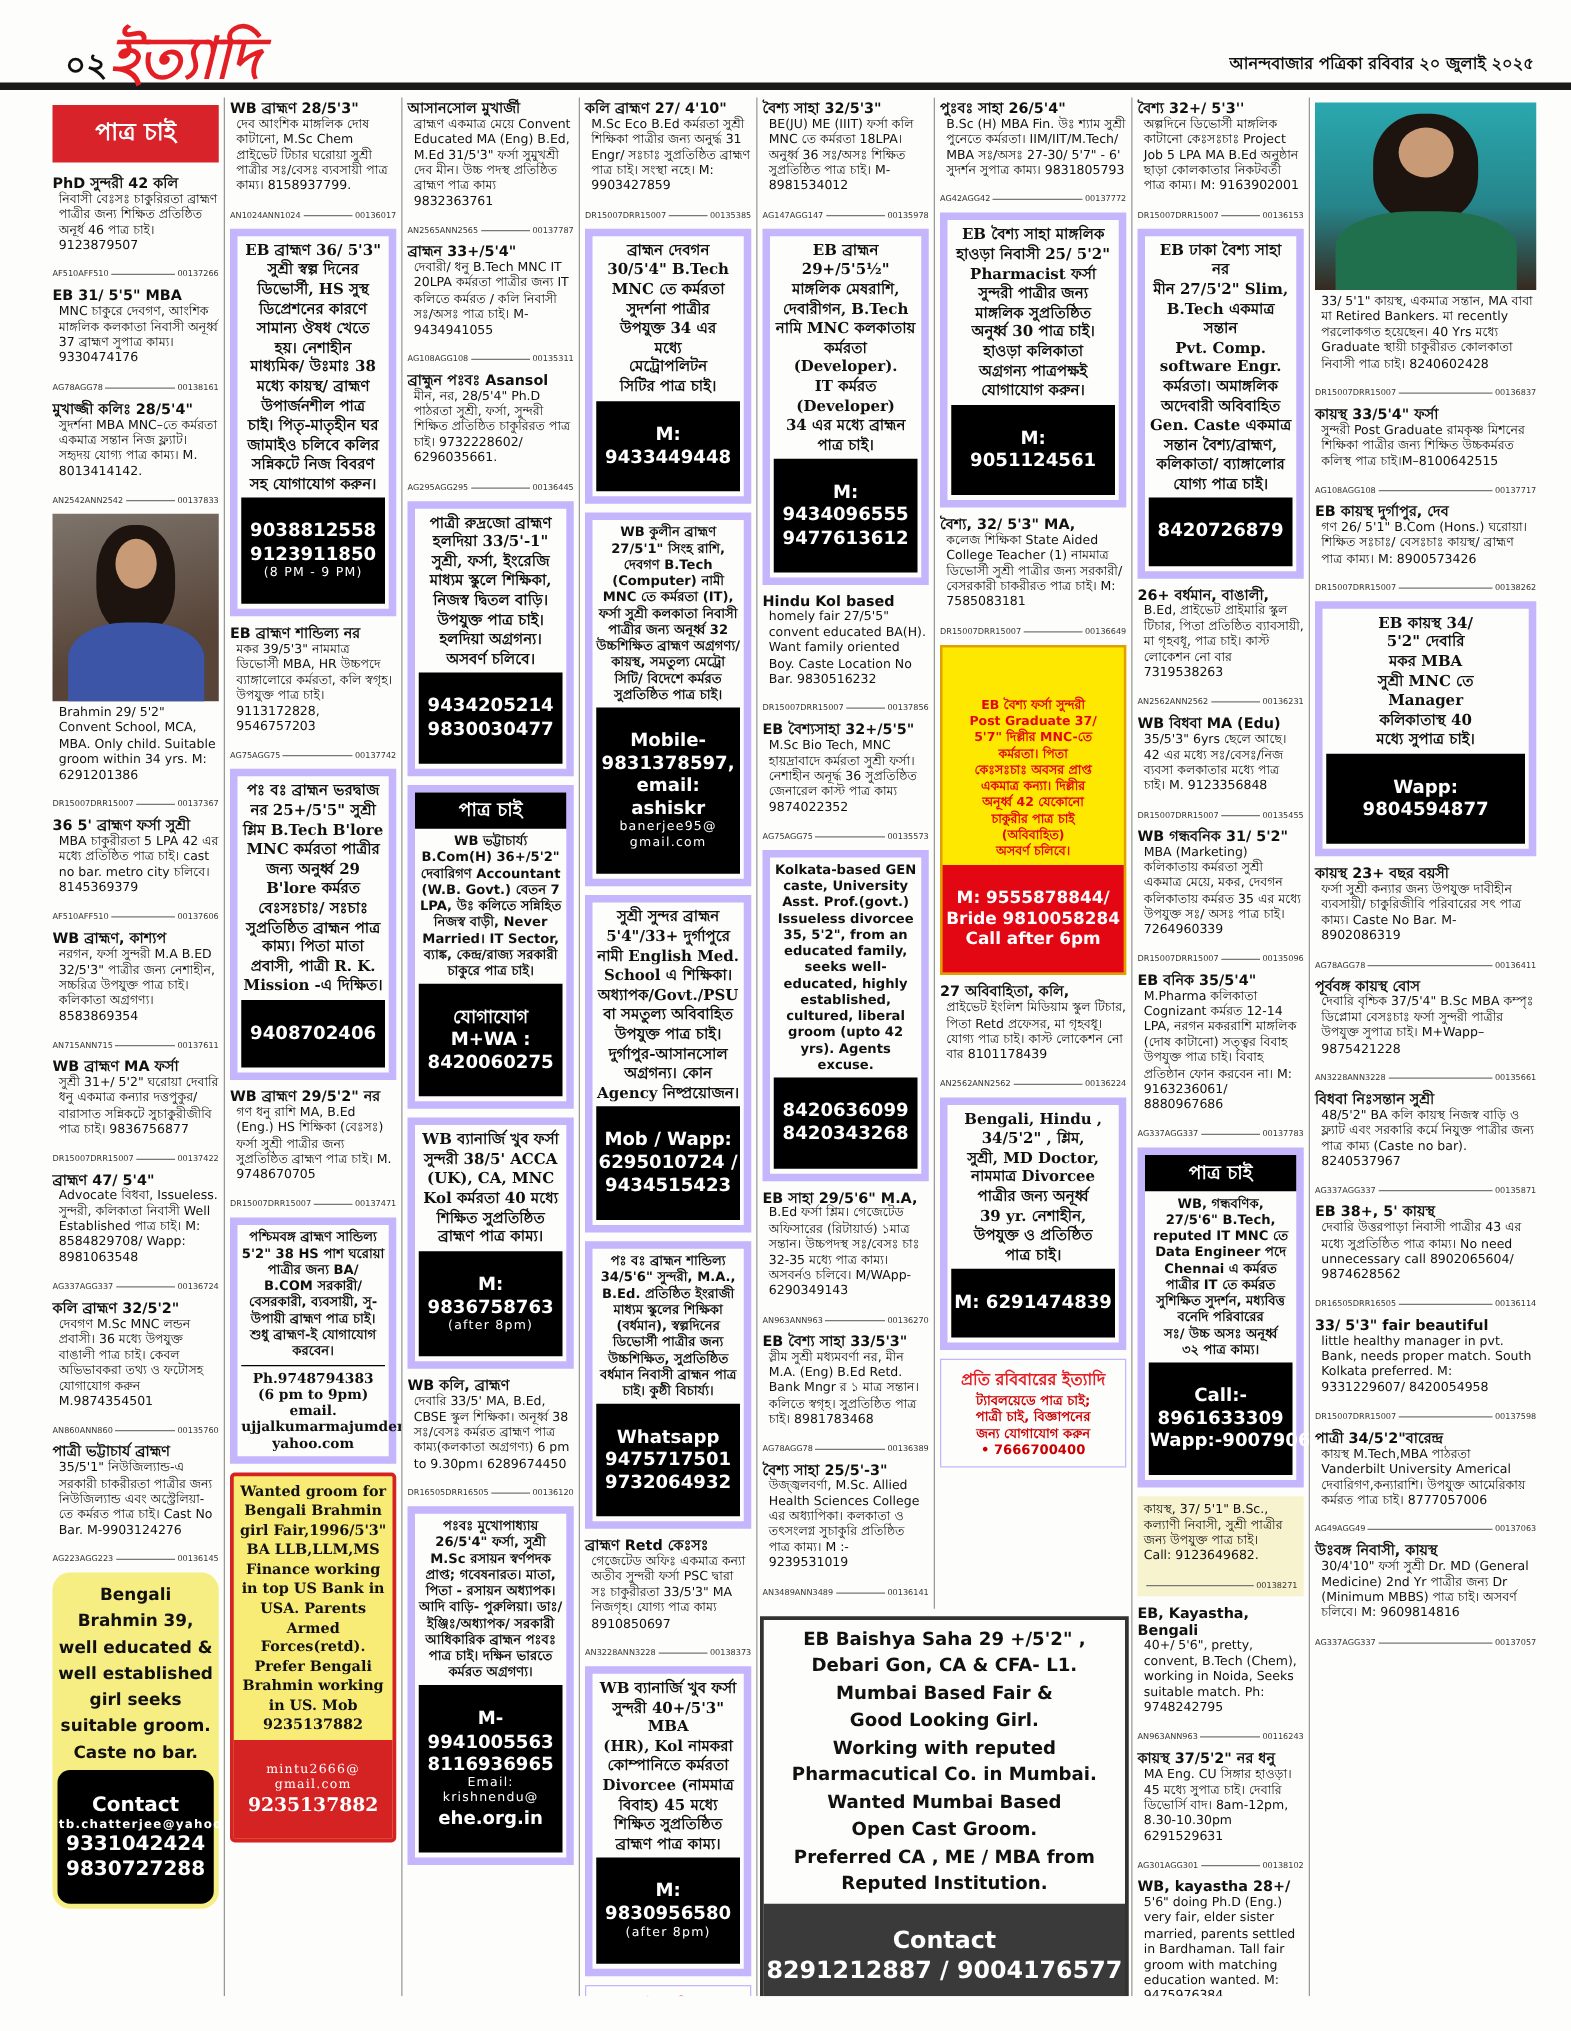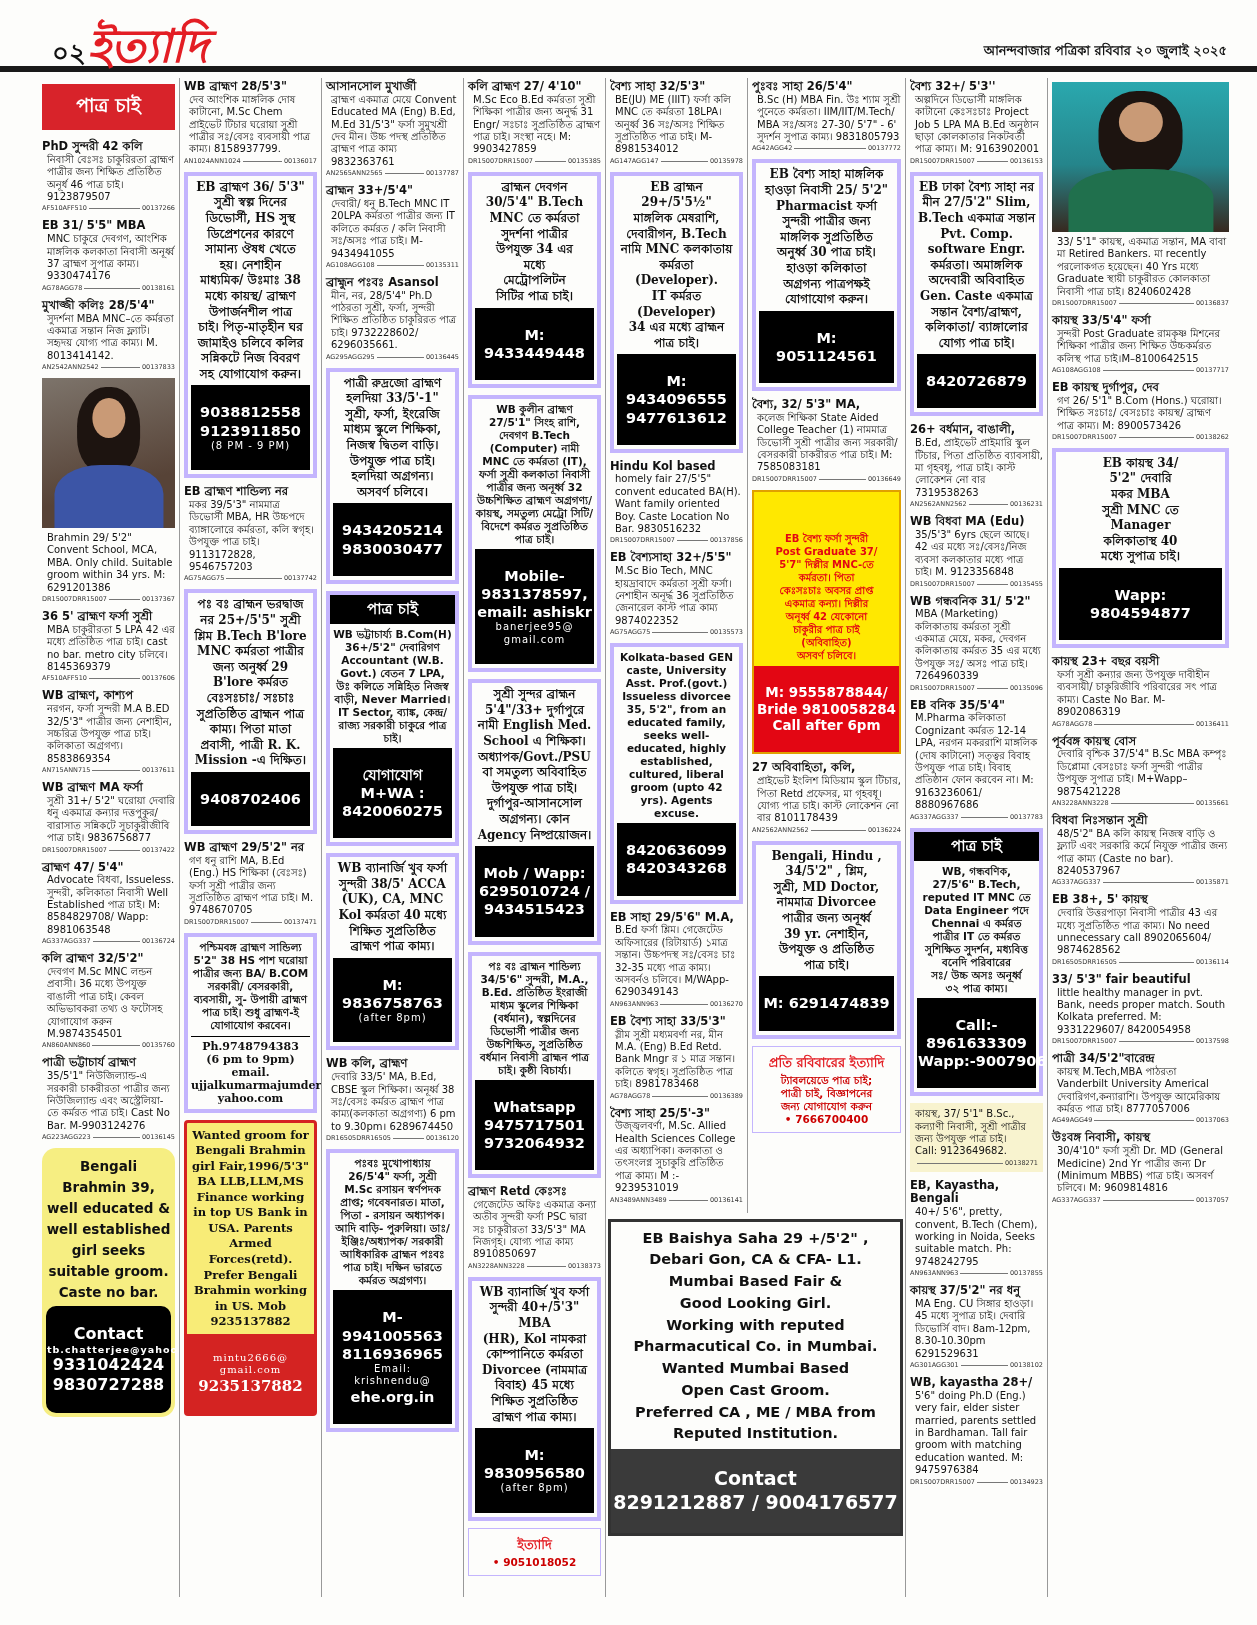--- a/index.html
+++ b/index.html
@@ -24,25 +24,25 @@
   .colpair{width:300px;flex:0 0 300px;display:flex;flex-direction:column;height:100%;
            border-right:1px solid #999;box-sizing:border-box;overflow:hidden;}
   .pairrow{display:flex;flex:0 0 auto;}
   .pairrow .col{border-right:1px solid #999;height:auto;}
   .pairrow .col:last-child{border-right:none;}
   .col:last-child{border-right:none;flex:1 1 auto;width:auto;}
   
   .ad{margin:0 0 7px 0;}
   .ad-title{font-size:11.5px;font-weight:bold;line-height:1.2;}
   .ad-body{font-size:10px;line-height:1.24;padding-left:5px;white-space:pre-line;}
-  .code{display:flex;align-items:center;font-size:6.5px;color:#333;margin-top:1px;}
+  .code{display:flex;align-items:center;font-size:6.5px;color:#333;margin-top:12px;}
   .code .rl{flex:1;border-bottom:1px solid #777;margin:0 2px;height:1px;}
   
   .ad-box,.ad-box-serif,.ad-head-black,.ad-notice{
-    border:4px solid #c4b5fd;padding:4px 3px;text-align:center;}
+    border:6px solid #c4b5fd;padding:4px 3px;text-align:center;}
   .ad-box .ad-body,.ad-head-black .ad-body{font-size:10.5px;font-weight:bold;padding-left:0;}
   .ad-box-serif .ad-body{font-family:"DejaVu Serif","Liberation Serif",serif;
     font-size:12px;font-weight:bold;padding-left:0;line-height:1.3;}
   .bar{background:#000;color:#fff;font-weight:bold;text-align:center;
        font-size:14.5px;line-height:1.25;margin-top:3px;padding:18px 1px;}
   .bar .small{font-size:10px;font-weight:normal;letter-spacing:1px;text-align:center;}
   .headbar{background:#000;color:#fff;font-weight:bold;text-align:center;
        font-size:15px;padding:2px 0;margin:-4px -3px 4px -3px;}
   .pfooter{border-top:1px solid #000;margin-top:4px;padding-top:3px;
        font-family:"DejaVu Serif","Liberation Serif",serif;font-weight:bold;
@@ -719,21 +719,21 @@
           <span class="rl"></span>
           <span>00138271</span>
         </div>
       </div>
       <div class="ad">
         <div class="ad-title">EB, Kayastha, Bengali</div>
         <div class="ad-body">40+/ 5'6", pretty, convent, B.Tech (Chem), working in Noida, Seeks suitable match. Ph: 9748242795</div>
         <div class="code">
           <span>AN963ANN963</span>
           <span class="rl"></span>
-          <span>00137855</span>
+          <span>00116243</span>
         </div>
       </div>
       <div class="ad">
         <div class="ad-title">কায়স্থ 37/5'2" নর ধনু</div>
         <div class="ad-body">MA Eng. CU সিঙ্গার হাওড়া। 45 মধ্যে সুপাত্র চাই। দেবারি ডিভোর্সি বাদ। 8am-12pm, 8.30-10.30pm 6291529631</div>
         <div class="code">
           <span>AG301AGG301</span>
           <span class="rl"></span>
           <span>00138102</span>
         </div>

